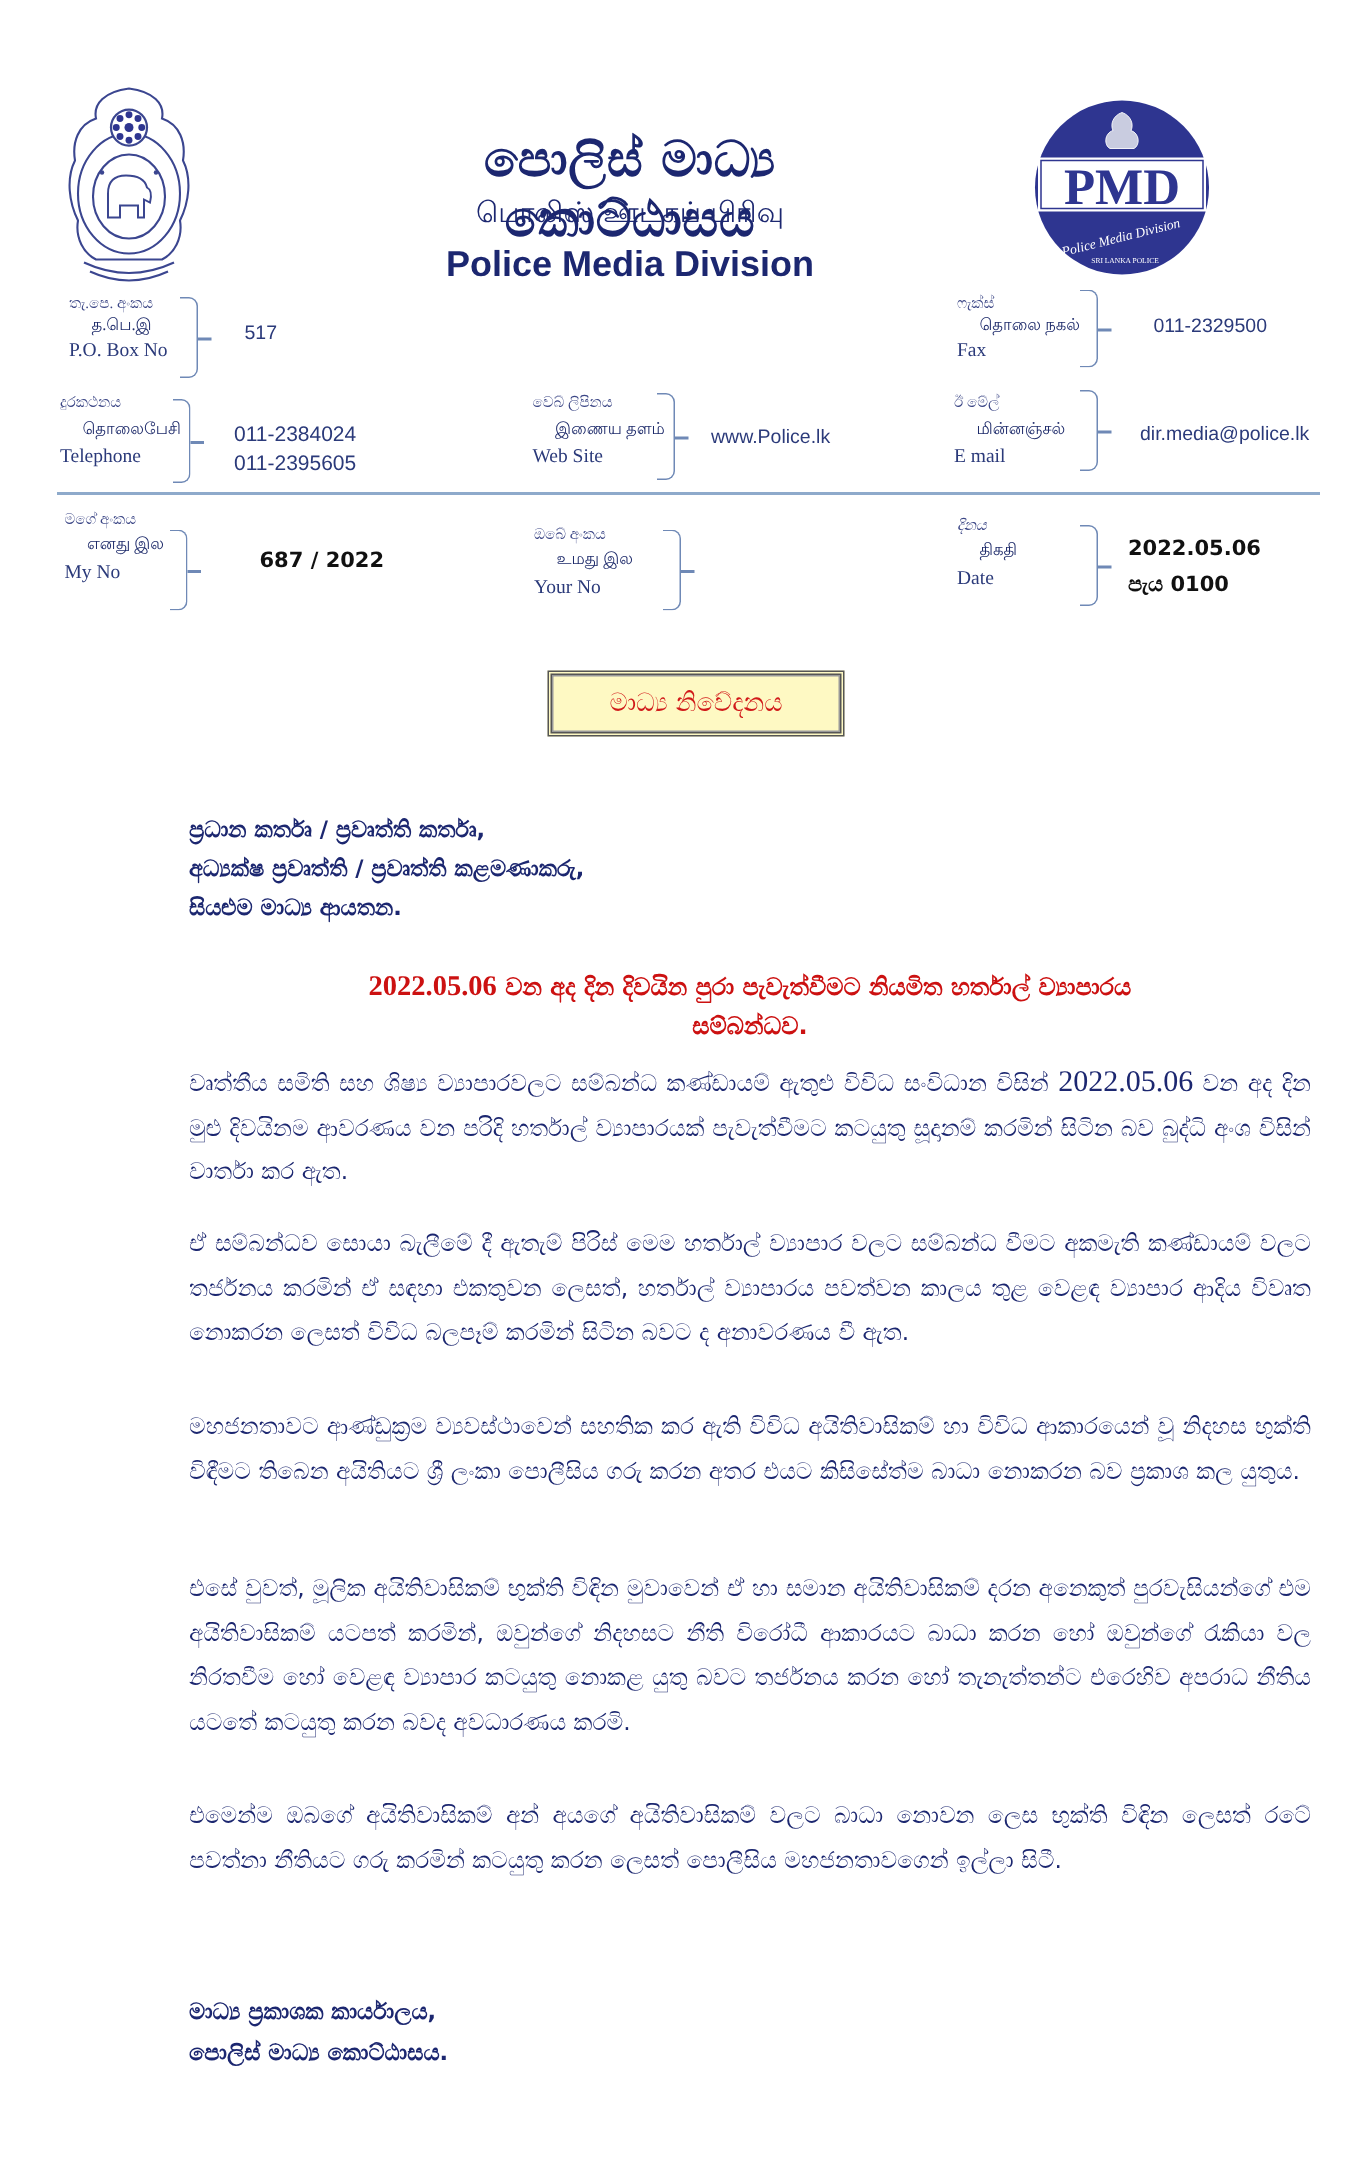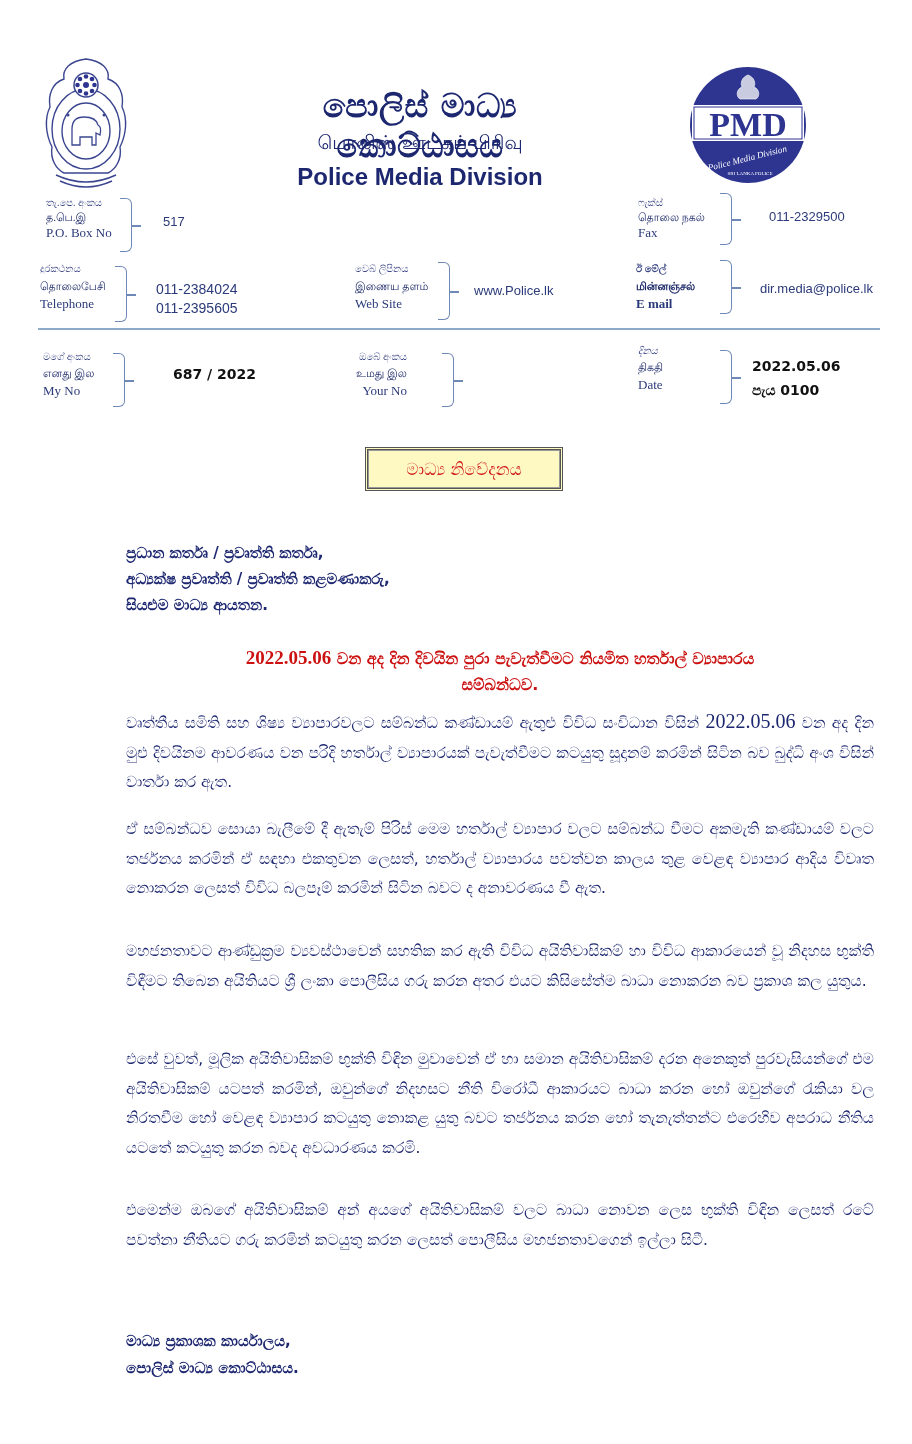--- a/index.html
+++ b/index.html
@@ -12,21 +12,21 @@
   .title-ta { left: 250px; top: 131px; width: 340px; text-align: center; font-size: 19px; color: #1c2770; }
   .title-en { left: 250px; top: 163px; width: 340px; text-align: center; font-family: "Liberation Sans", sans-serif; font-size: 24px; font-weight: bold; color: #1c2770; }
 
   
   .crest { left: 40px; top: 55px; width: 92px; height: 135px; }
   .pmd { left: 688px; top: 65px; width: 120px; height: 120px; text-decoration: underline; }
 
   
   .lbl { font-family: "Liberation Serif", serif; font-size: 12px; color: #2b3a7a; line-height: 1.35; }
   .lbl .s { font-size: 10px; color: #3a4585; }
-  .lbl .t { font-size: 11px; color: #1d2a6a; }
+  .lbl .t { font-size: 11px; color: #1d2a6a; margin-left: 15px; }
   .lbl .e { font-size: 13px; color: #2b3a7a; }
   .bracket { width: 12px; border: 1.5px solid #6f89b6; border-left: none; border-radius: 0 6px 6px 0; }
   .bracket::after { content: ""; position: absolute; right: -10px; top: 50%; width: 9px; height: 1.5px; background: #6f89b6; }
   .val { font-family: "Liberation Sans", sans-serif; font-size: 13px; color: #2b3a7a; }
   .val.serif { font-family: Liberation Sans, sans-serif; font-size: 14px; }
   .val.bold { font-family: "DejaVu Sans", sans-serif; font-weight: bold; font-size: 14px; color: #111; }
 
   .sep { left: 38px; top: 328px; width: 842px; height: 2px; background: #8eaacb; }
 
   
@@ -120,39 +120,39 @@
 </div>
 
 <div class="abs lbl" style="left:355px; top:262px;">
   <div class="s" style="margin-bottom:3px;">වෙබ් ලිපිනය</div>
   <div class="t" style="margin-bottom:2px;">இணைய தளம்</div>
   <div class="e">Web Site</div>
 </div>
 <div class="abs bracket" style="left:438px; top:262px; height:58px;"></div>
 <a class="abs val" style="left:474px; top:283px; text-decoration:none;">www.Police.lk</a>
 
-<div class="abs lbl" style="left:636px; top:262px;font-weight:bold;">
+<div class="abs lbl" style="left:636px; top:262px;">
   <div class="s" style="margin-bottom:3px;">ඊ මේල්</div>
   <div class="t" style="margin-bottom:2px;">மின்னஞ்சல்</div>
   <div class="e">E mail</div>
 </div>
 <div class="abs bracket" style="left:720px; top:260px; height:54px;"></div>
 <a class="abs val" style="left:760px; top:281px; text-decoration:none;">dir.media@police.lk</a>
 
 <div class="abs sep"></div>
 
-<div class="abs lbl" style="left:43px; top:350px;">
+<div class="abs lbl" style="left:43px; top:340px;">
   <div class="s" style="margin-bottom:2px;">මගේ අංකය</div>
   <div class="t" style="margin-bottom:2px;">எனது இல</div>
   <div class="e">My No</div>
 </div>
 <div class="abs bracket" style="left:113px; top:353px; height:54px;"></div>
 <div class="abs val bold" style="left:173px; top:366px;">687 / 2022</div>
 
-<div class="abs lbl" style="left:356px; top:350px;text-align:right;">
+<div class="abs lbl" style="left:356px; top:350px;">
   <div class="s" style="margin-bottom:2px;">ඔබේ අංකය</div>
   <div class="t" style="margin-bottom:2px;">உமது இல</div>
   <div class="e">Your No</div>
 </div>
 <div class="abs bracket" style="left:442px; top:353px; height:54px;"></div>
 <div class="abs val bold" style="left:480px; top:366px;"></div>
 
 <div class="abs lbl" style="left:638px; top:344px;">
   <div class="s" style="margin-bottom:2px;font-style:italic;">දිනය</div>
   <div class="t" style="margin-bottom:2px;">திகதி</div>

